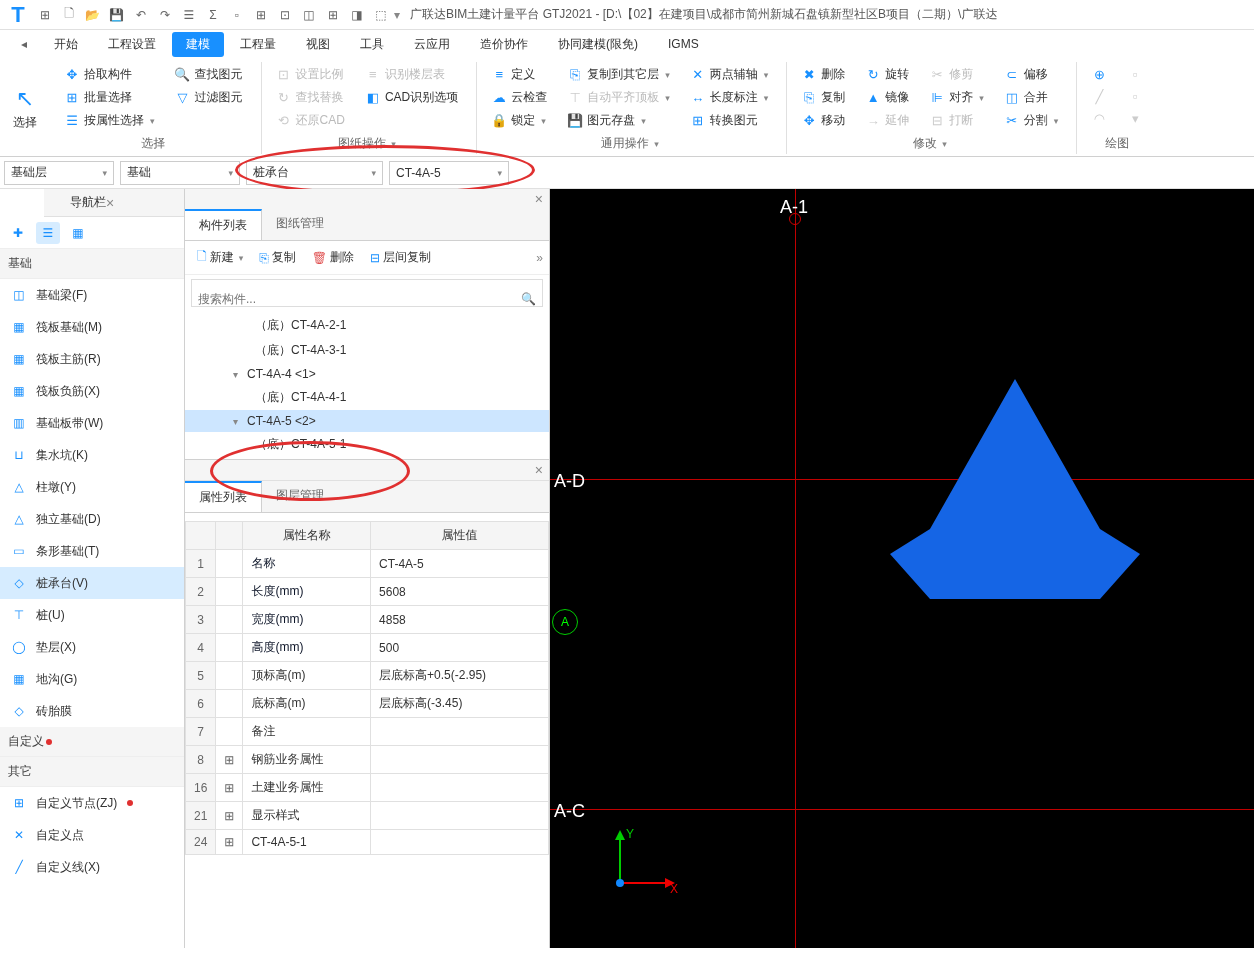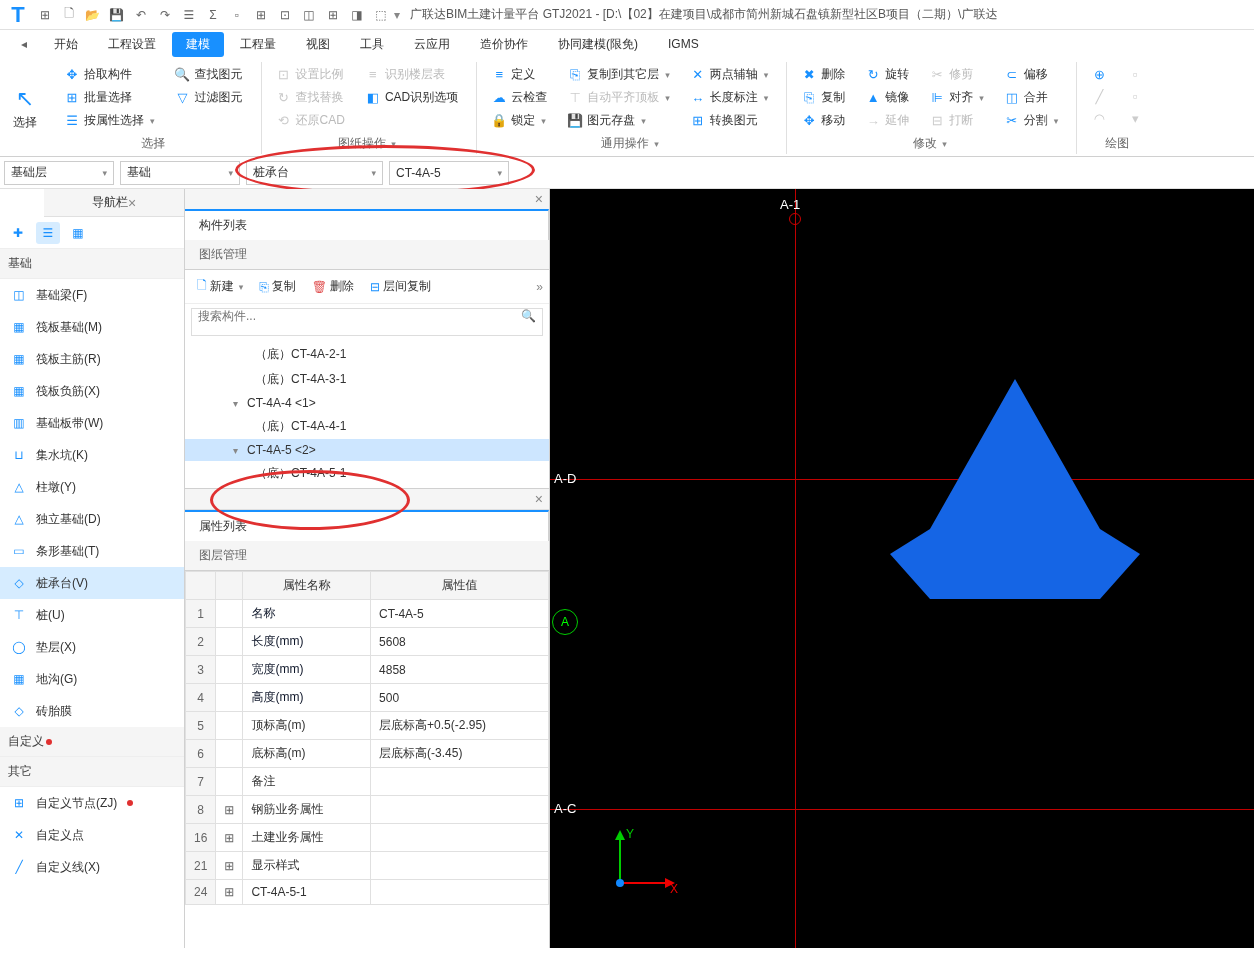--- a/index.html
+++ b/index.html
@@ -35,64 +35,64 @@
 .selector-bar { height: 32px; display: flex; align-items: center; gap: 6px; padding: 0 4px; border-bottom: 1px solid #e0e0e0; position: relative; }
 .combo { height: 24px; border: 1px solid #ccc; display: flex; align-items: center; padding: 0 6px; gap: 4px; background: #fff; cursor: pointer; }
 .combo .caret { margin-left: auto; }
 .red-ellipse { position: absolute; border: 3px solid #e03030; border-radius: 50%; pointer-events: none; }
 
 
 .main { display: flex; height: calc(977px - 30px - 28px - 128px - 32px); }
 
 
 .left-panel { width: 185px; border-right: 1px solid #d0d0d0; display: flex; flex-direction: column; background: #fff; }
-.panel-header { height: 28px; display: flex; align-items: center; padding: 0 26px; background: #f5f5f5; border-bottom: 1px solid #e0e0e0; justify-content: center; margin-left: 44px; }
+.panel-header { height: 28px; display: flex; align-items: center; padding: 0 26px; background: #f5f5f5; border-bottom: 1px solid #e0e0e0; justify-content: flex-start; margin-left: 44px; }
 .close-x { color: #888; cursor: pointer; font-size: 14px; }
 .nav-toolbar { height: 32px; display: flex; align-items: center; gap: 6px; padding: 0 6px; border-bottom: 1px solid #eee; }
 .nav-tool { width: 24px; height: 22px; display: flex; align-items: center; justify-content: center; border-radius: 3px; cursor: pointer; color: #1890ff; }
 .nav-tool.active { background: #d6ecff; }
 .nav-section-hdr { padding: 6px 8px; background: #f5f5f5; font-weight: normal; color: #444; border-bottom: 1px solid #eee; }
 .nav-list { flex: 0 0 auto; overflow: auto; }
 .nav-item { display: flex; align-items: center; gap: 8px; padding: 7px 10px; cursor: pointer; }
 .nav-item.selected { background: #d6ecff; }
 .nav-item .icon { width: 18px; height: 18px; display: flex; align-items: center; justify-content: center; color: #1890ff; }
 .dot { width: 6px; height: 6px; background: #e03030; border-radius: 50%; margin-left: 2px; }
 
 
 .mid-panel { width: 365px; display: flex; flex-direction: column; border-right: 1px solid #d0d0d0; position: relative; }
-.tabs { display: flex; border-bottom: 1px solid #d0d0d0; background: #f5f5f5; flex-direction: column; }
+.tabs { display: flex; border-bottom: 1px solid #d0d0d0; background: #f5f5f5; }
 .tab { padding: 6px 14px; cursor: pointer; color: #666; }
 .tab.active { background: #fff; color: #333; border-top: 2px solid #1890ff; border-right: 1px solid #d0d0d0; }
 .toolbar { height: 34px; display: flex; align-items: center; gap: 4px; padding: 0 6px; border-bottom: 1px solid #eee; }
 .tb-btn { display: flex; align-items: center; gap: 3px; padding: 3px 6px; cursor: pointer; }
 .tb-btn .icon { color: #1890ff; }
 .tb-btn.danger .icon { color: #e05050; }
-.search-box { height: 28px; margin: 4px 6px; border: 1px solid #ddd; display: flex; align-items: flex-start; padding: 0 6px; color: #aaa; }
+.search-box { height: 28px; margin: 4px 6px; border: 1px solid #ddd; display: flex; align-items: flex-end; padding: 0 6px; color: #aaa; }
 .search-box input { border: none; outline: none; flex: 1; }
 .tree { flex: 0 0 auto; padding: 2px 0; position: relative; }
 .tree-row { padding: 4px 12px 4px 30px; cursor: pointer; }
 .tree-row.child { padding-left: 70px; color: #333; }
 .tree-row.selected { background: #cde6ff; }
 .tree-caret { display: inline-block; width: 10px; color: #888; margin-left: 18px; margin-right: 4px; font-size: 10px; }
 
 
 .prop-panel { border-top: 1px solid #d0d0d0; flex: 1; display: flex; flex-direction: column; }
-.prop-table { width: 100%; border-collapse: collapse; }
+.prop-table { width: 100%; border-collapse: collapse; margin-top: 8px; }
 .prop-table th, .prop-table td { border: 1px solid #e0e0e0; padding: 5px 8px; text-align: left; font-weight: normal; }
 .prop-table th { background: #f5f5f5; text-align: center; }
 .prop-table .rownum { width: 30px; text-align: center; background: #f5f5f5; color: #666; }
 .prop-table .link { color: #0f172a; }
 .prop-table .expand { width: 18px; text-align: center; cursor: pointer; color: #666; }
 
 
 .viewport { flex: 1; background: #000; position: relative; overflow: hidden; }
 .grid-line { position: absolute; background: #c00000; }
 .grid-line.h { height: 1px; left: 0; right: 0; }
 .grid-line.v { width: 1px; top: 0; bottom: 0; }
-.axis-label { position: absolute; color: #0f0; font-size: 13px; }
+.axis-label { position: absolute; color: #0f0; font-size: 18px; }
 .axis-label.top { color: #fff; }
 .circle-label { position: absolute; width: 26px; height: 26px; border: 1px solid #0c0; border-radius: 50%; display: flex; align-items: center; justify-content: center; color: #0f0; font-size: 11px; }
 .coord-axes { position: absolute; left: 60px; bottom: 50px; }
 .shape { position: absolute; }
 </style>
 </head>
 <body>
 
 <div class="title-bar">
   <div class="logo">T</div>

